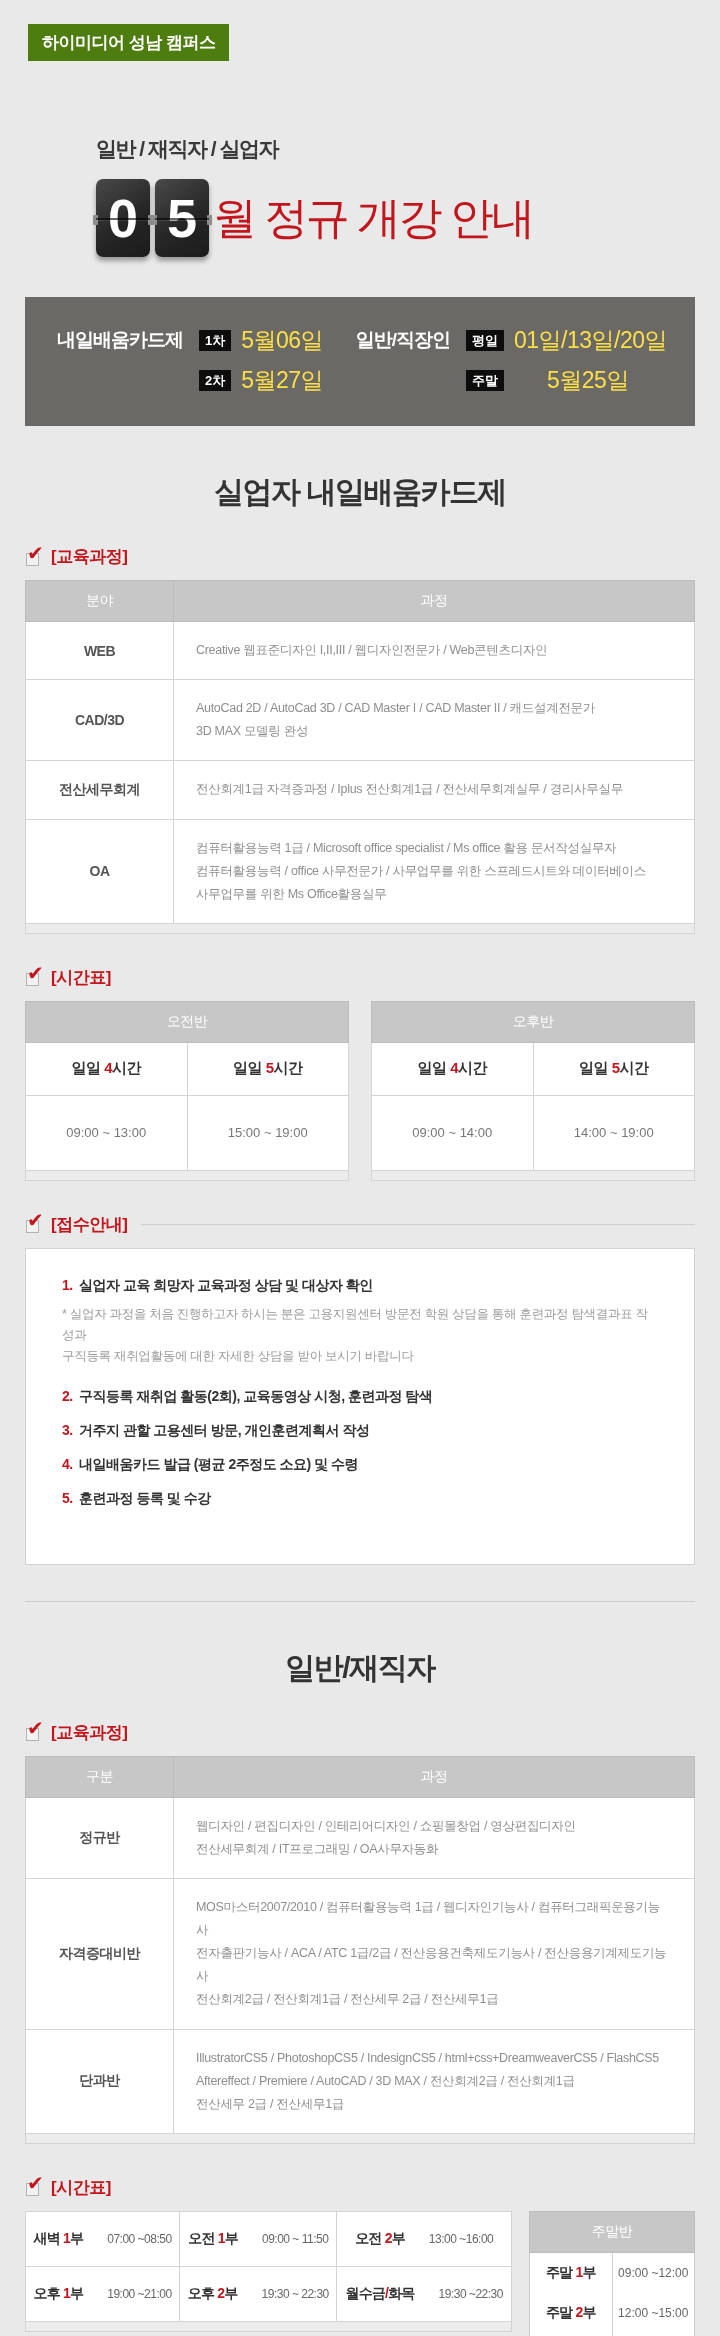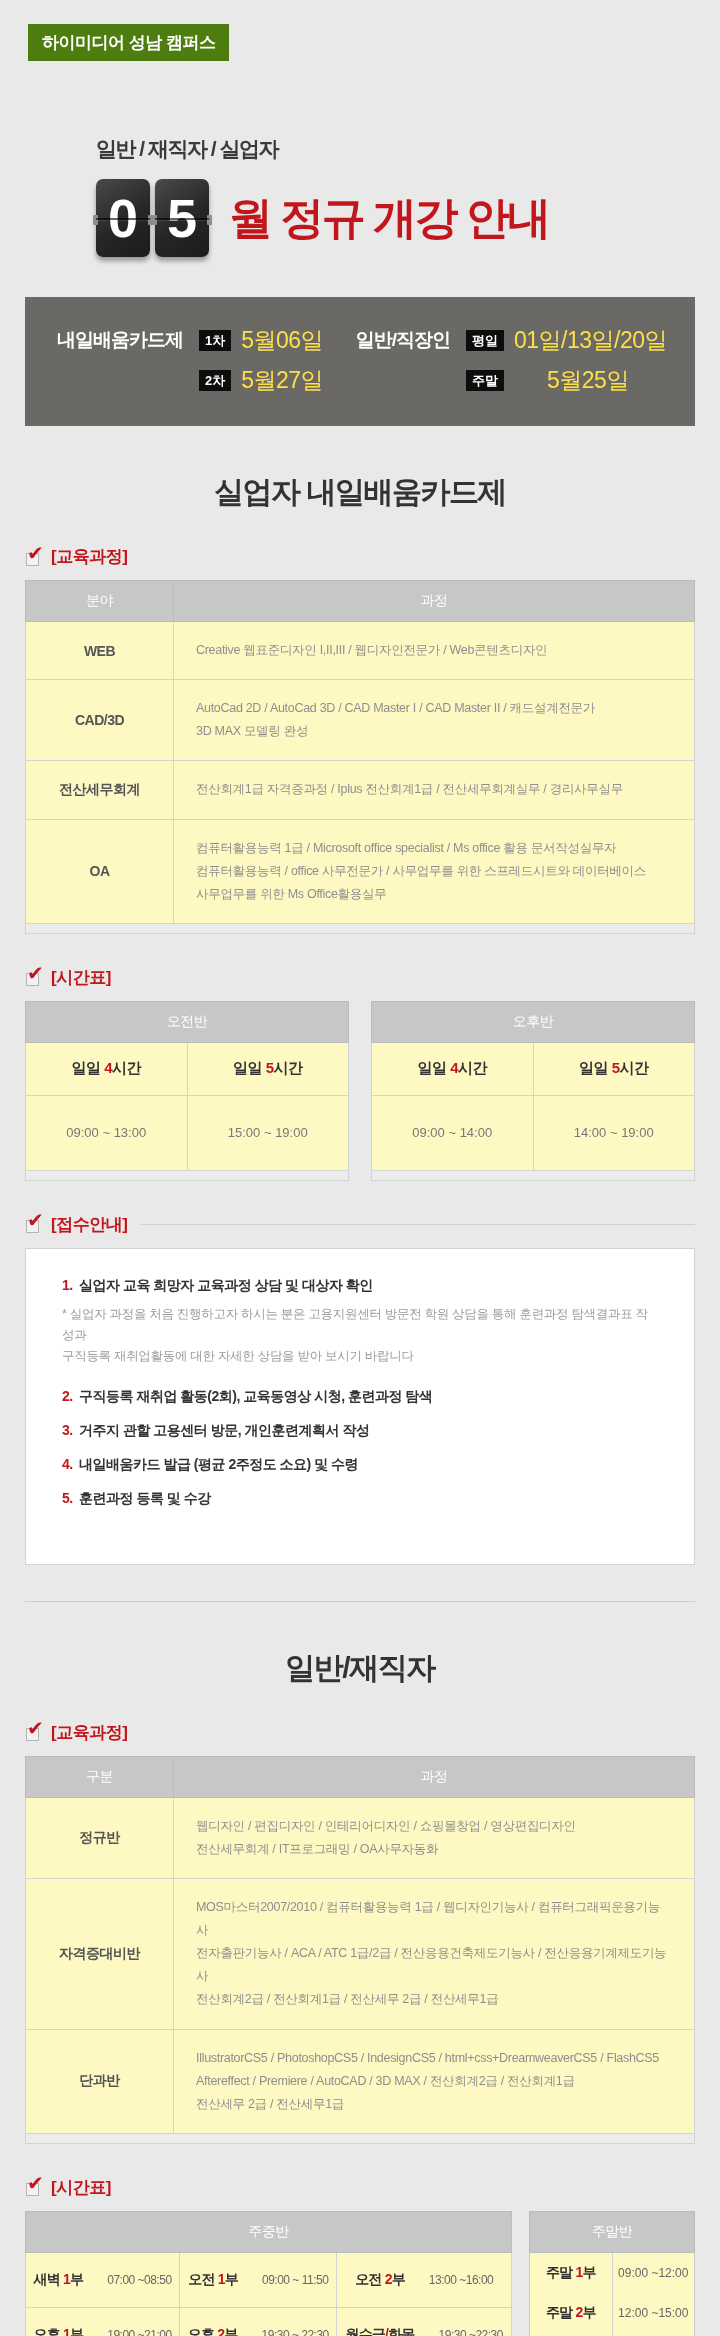--- a/index.html
+++ b/index.html
@@ -28,21 +28,21 @@
   }
   .digit::after{
     content:"";position:absolute;left:0;right:0;top:50%;height:2px;
     background:rgba(0,0,0,.6);box-shadow:0 1px 0 rgba(255,255,255,.1);
   }
   .digit::before{
     content:"";position:absolute;top:36px;left:-3px;width:5px;height:10px;
     background:#8d8d8d;border-radius:1px;box-shadow:55px 0 0 #8d8d8d;
   }
   .hero-title{
-    margin-left:20px;font-size:44px;font-weight:bold;color:#c3161c;letter-spacing:-2.5px;
+    margin-left:4px;font-size:44px;font-weight:normal;color:#c3161c;letter-spacing:-2.5px;
   }
 
   
   .info-bar{
     display:flex;justify-content:space-between;background:#6b6965;
     margin-top:40px;padding:28px 28px 30px 32px;
   }
   .ib-group{display:flex;gap:16px;}
   .ib-label{color:#fff;font-weight:bold;font-size:19px;line-height:30px;letter-spacing:-1px;}
   .ib-rows{display:flex;flex-direction:column;gap:9px;}
@@ -64,21 +64,21 @@
     content:"";position:absolute;left:1px;bottom:1px;width:11px;height:11px;
     background:#f2f2f2;border:1px solid #b3b3b3;
   }
   .chk::after{
     content:"\2714";position:absolute;left:2px;top:-6px;
     color:#c3161c;font-size:20px;font-weight:bold;
   }
   .divider{border:none;border-top:1px solid #cccccc;margin:36px 0 0;}
 
   
-  table{width:100%;border-collapse:collapse;background:#fef9c3;border:1px solid #c9c9c9;}
+  table{width:100%;border-collapse:collapse;background:#ffffff;border:1px solid #c9c9c9;}
   th{
     background:#c7c7c7;color:#fff;font-weight:normal;font-size:14px;
     height:38px;border:1px solid #bcbcbc;letter-spacing:-0.5px;
   }
   td{border:1px solid #d4d4d4;}
   tr.strip td{height:9px;background:#ececec;padding:0;}
 
   .cur-cat{width:145px;text-align:center;font-weight:bold;color:#555;font-size:14px;letter-spacing:-0.5px;}
   .cur-courses{padding:17px 22px;font-size:12.5px;color:#8e8e8e;line-height:1.85;white-space:pre-line;letter-spacing:-0.3px;}
 
@@ -309,23 +309,20 @@
     </table>
 
   <div class="sec-label">
     <span class="chk"></span>
     <span class="lab">[시간표]</span>
   </div>
 
   <div class="wk-wrap">
     <table class="wk">
       <tbody>
-          <tr>
-            <th colspan="3">주중반</th>
-          </tr>
       <tr>
         <td><span class="cell-nm"><span>새벽 </span><span class="red">1</span><span>부</span></span><span class="cell-tm">07:00 ~08:50</span></td>
         <td><span class="cell-nm"><span>오전 </span><span class="red">1</span><span>부</span></span><span class="cell-tm">09:00 ~ 11:50</span></td>
         <td><span class="cell-nm"><span>오전 </span><span class="red">2</span><span>부</span></span><span class="cell-tm">13:00 ~16:00</span></td>
       </tr>
       <tr>
         <td><span class="cell-nm"><span>오후 </span><span class="red">1</span><span>부</span></span><span class="cell-tm">19:00 ~21:00</span></td>
         <td><span class="cell-nm"><span>오후 </span><span class="red">2</span><span>부</span></span><span class="cell-tm">19:30 ~ 22:30</span></td>
         <td><span class="cell-nm"><span>월수금</span><span class="red">/</span><span>화목</span></span><span class="cell-tm">19:30 ~22:30</span></td>
       </tr>

